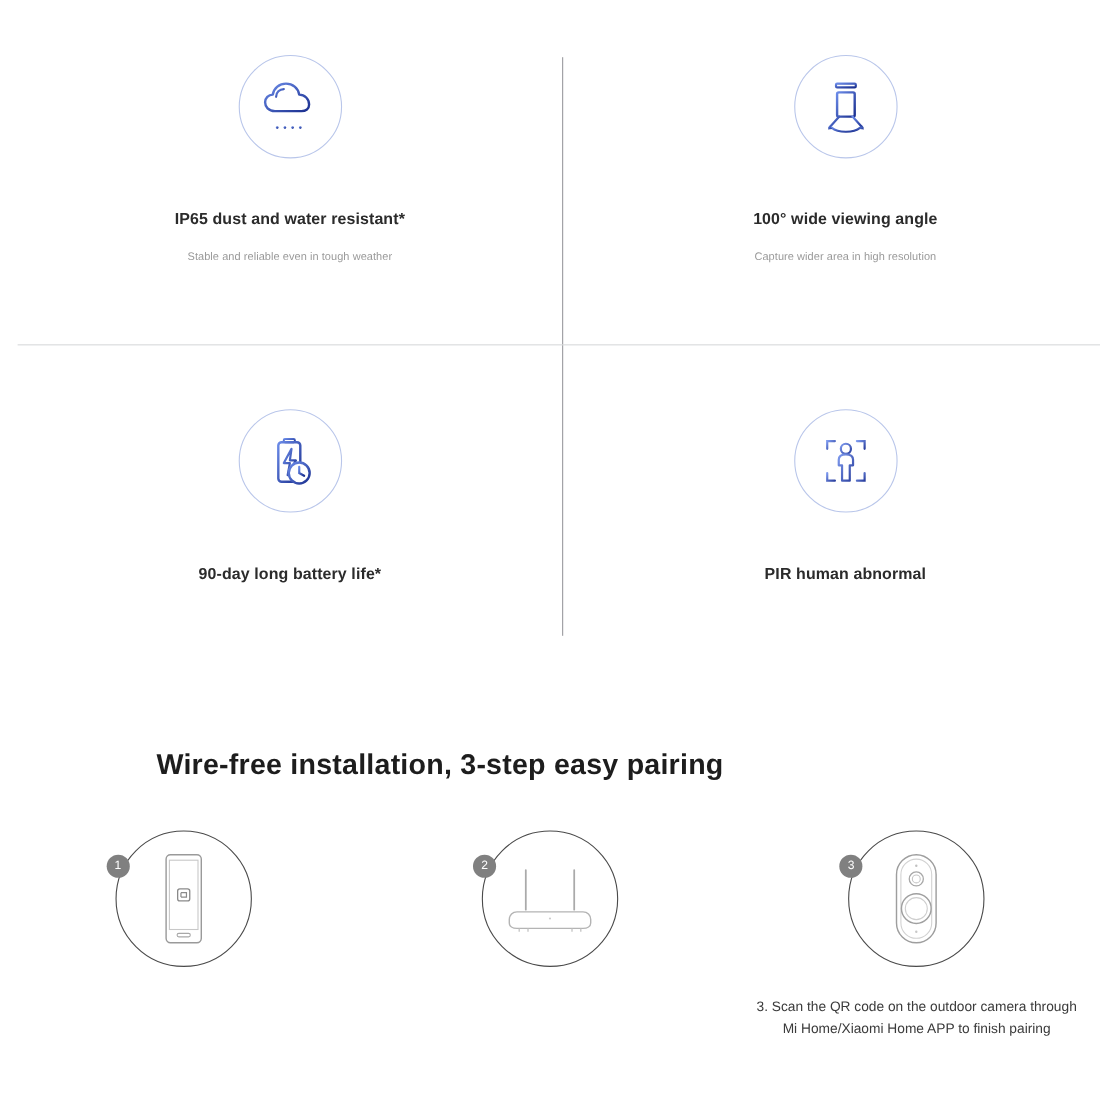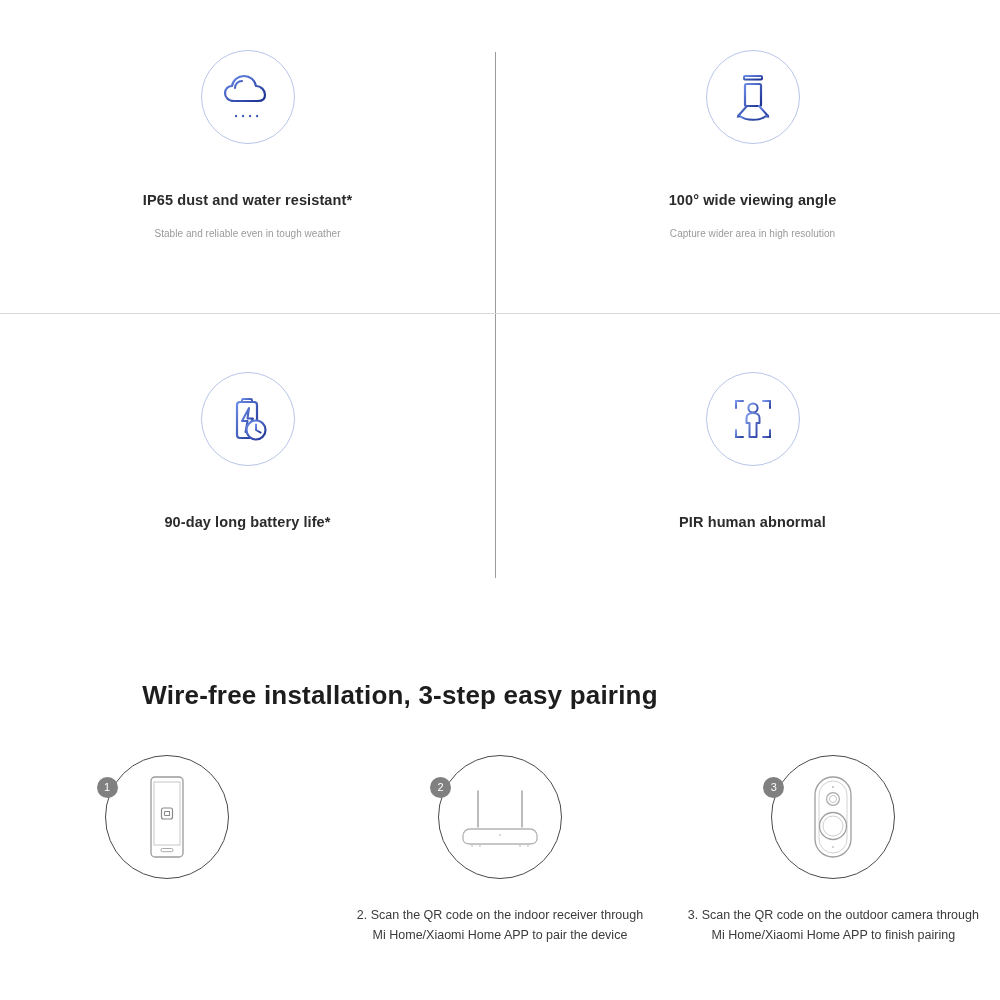--- a/index.html
+++ b/index.html
@@ -8,21 +8,21 @@
     background:#ffffff;
     font-family:"Liberation Sans", sans-serif;
     color:#333;
     position:relative;
     overflow:hidden;
   }
 
   
   .features {
     position:absolute;
-    left:0; top:0;
+    left:16px; top:0;
     width:804px; height:612px;padding-left:20px;
   }
   .divider-v {
     position:absolute;
     left:495px; top:52px;
     width:1px; height:526px;
     background:#9a9a9e;
   }
   .divider-h {
     position:absolute;
@@ -250,21 +250,20 @@
           <line x1="72" y1="22" x2="72" y2="58" stroke="#aaaaaa" stroke-width="1.6" stroke-linecap="round"></line>
           <path d="M20 60 L80 60 C84 60 87 63 87 67 L87 70 C87 73 84 75 80 75 L20 75 C16 75 13 73 13 70 L13 67 C13 63 16 60 20 60 Z" stroke="#b4b4b4" stroke-width="1.3" fill="#fff"></path>
           <circle cx="50" cy="66" r="1" fill="#cccccc"></circle>
           <line x1="22" y1="75" x2="22" y2="78" stroke="#c4c4c4" stroke-width="1.2"></line>
           <line x1="30" y1="75" x2="30" y2="78" stroke="#c4c4c4" stroke-width="1.2"></line>
           <line x1="70" y1="75" x2="70" y2="78" stroke="#c4c4c4" stroke-width="1.2"></line>
           <line x1="78" y1="75" x2="78" y2="78" stroke="#c4c4c4" stroke-width="1.2"></line>
         </svg>
       </div>
     </div>
-    <div class="step-caption">2. Scan the QR code on the indoor receiver through Mi Home/Xiaomi Home APP to pair the device</div>
   </div>
 
   <div class="step">
     <div class="step-circle-wrap">
       <div class="step-badge">3</div>
       <div class="step-circle">
         <svg width="76" height="98" viewBox="0 0 76 98" fill="none">
           <rect x="20" y="9" width="36" height="80" rx="18" stroke="#9e9e9e" stroke-width="1.3" fill="#fff"></rect>
           <rect x="24" y="13" width="28" height="72" rx="14" stroke="#d2d2d2" stroke-width="1" fill="#fff"></rect>
           <circle cx="38" cy="19" r="1.1" fill="#c0c0c0"></circle>

